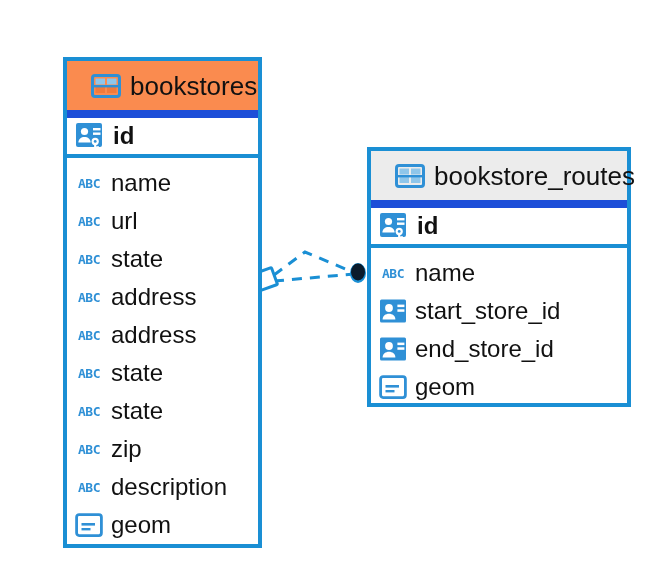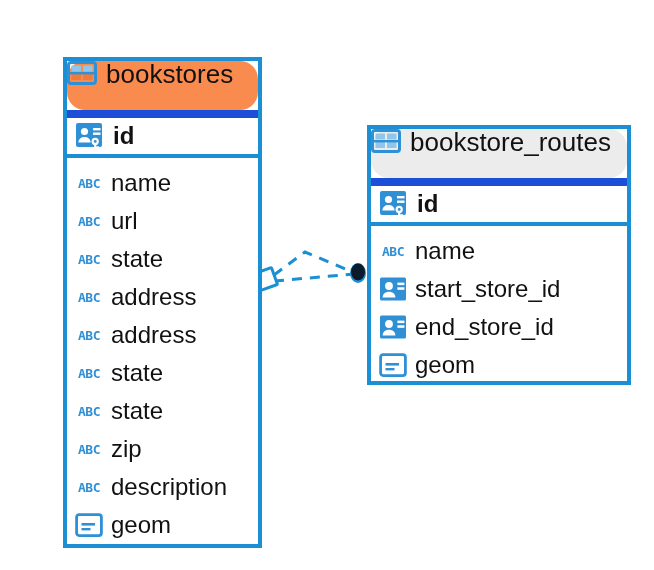--- a/index.html
+++ b/index.html
@@ -11,23 +11,23 @@
   #canvas{position:absolute;inset:0;}
 
   
   .entity{
     position:absolute;
     box-sizing:border-box;
     background:#ffffff;
     border:4px solid #1a8fd4;
   }
   .entity-header{
-    display:flex;gap:9px;
+    display:flex;align-items:center;gap:9px;
     box-sizing:border-box;
-    height:49px;padding:0 0;border-radius:18px;
+    height:49px;padding:0 24px;
   }
   .entity-header.orange{background:#fa8b4f;}
   .entity-header.grey{background:#ececec;}
   .entity-title{
     font-size:26px;color:#111111;line-height:1;
     white-space:nowrap;
   }
 
   
   .key-row{
@@ -189,21 +189,21 @@
           <rect x="1.6" y="2.6" width="24.8" height="21" rx="2.5" fill="#ffffff" stroke="#2f90d6" stroke-width="2.8"></rect>
           <rect x="6.5" y="11" width="13.5" height="2.6" fill="#2f90d6"></rect>
           <rect x="6.5" y="16" width="9" height="2.4" fill="#2f90d6"></rect>
         </svg>
         <span class="fld-name">geom</span>
       </div>
 
     </div>
   </div>
 
-  <div class="entity" style="left:367px;top:125px;width:264px;height:260px;">
+  <div class="entity" style="left:367px;top:147px;width:264px;height:260px;">
 
     <div class="entity-header grey">
       <svg class="icon icon-table" viewBox="0 0 30 24" xmlns="http://www.w3.org/2000/svg">
         <rect x="1.5" y="1.5" width="27" height="21" rx="2.5" fill="none" stroke="#2f90d6" stroke-width="3"></rect>
         <rect x="4.5" y="4.5" width="9.5" height="6" fill="#8fc6ea"></rect>
         <rect x="16" y="4.5" width="9.5" height="6" fill="#8fc6ea"></rect>
         <rect x="4.5" y="13" width="9.5" height="6" fill="#8fc6ea"></rect>
         <rect x="16" y="13" width="9.5" height="6" fill="#8fc6ea"></rect>
         <rect x="1.5" y="11" width="27" height="2.4" fill="#2f90d6"></rect>
       </svg>

